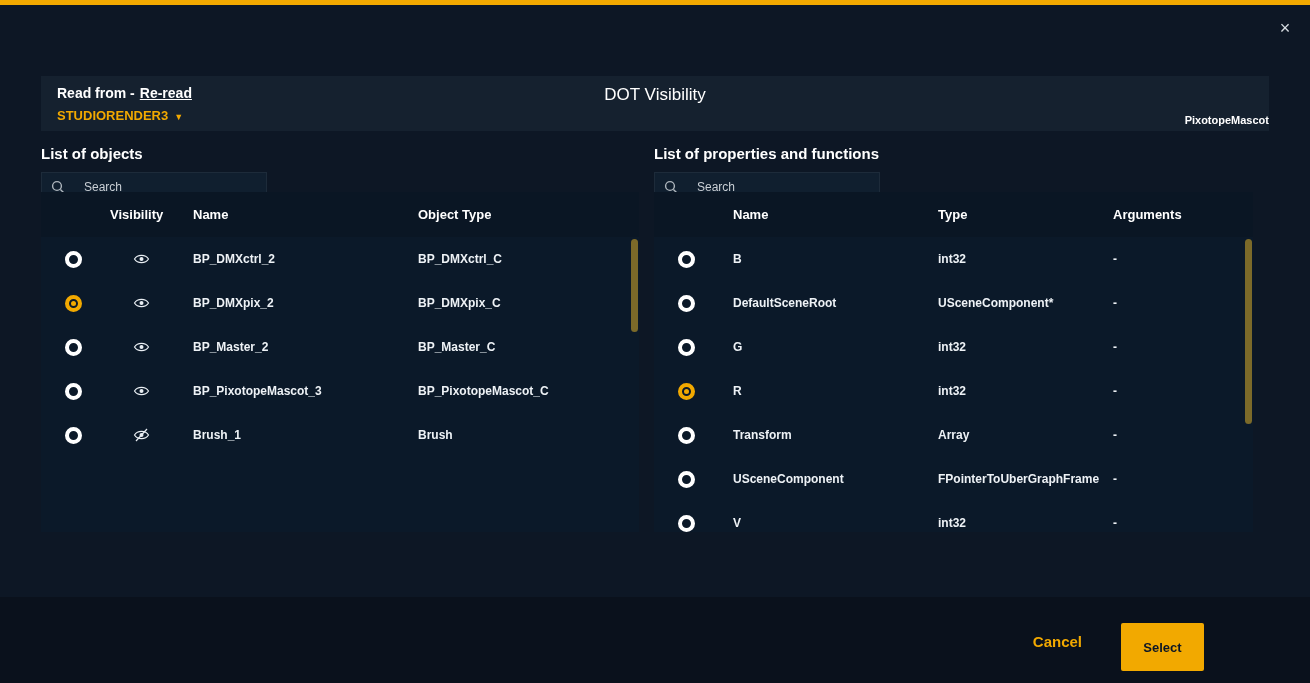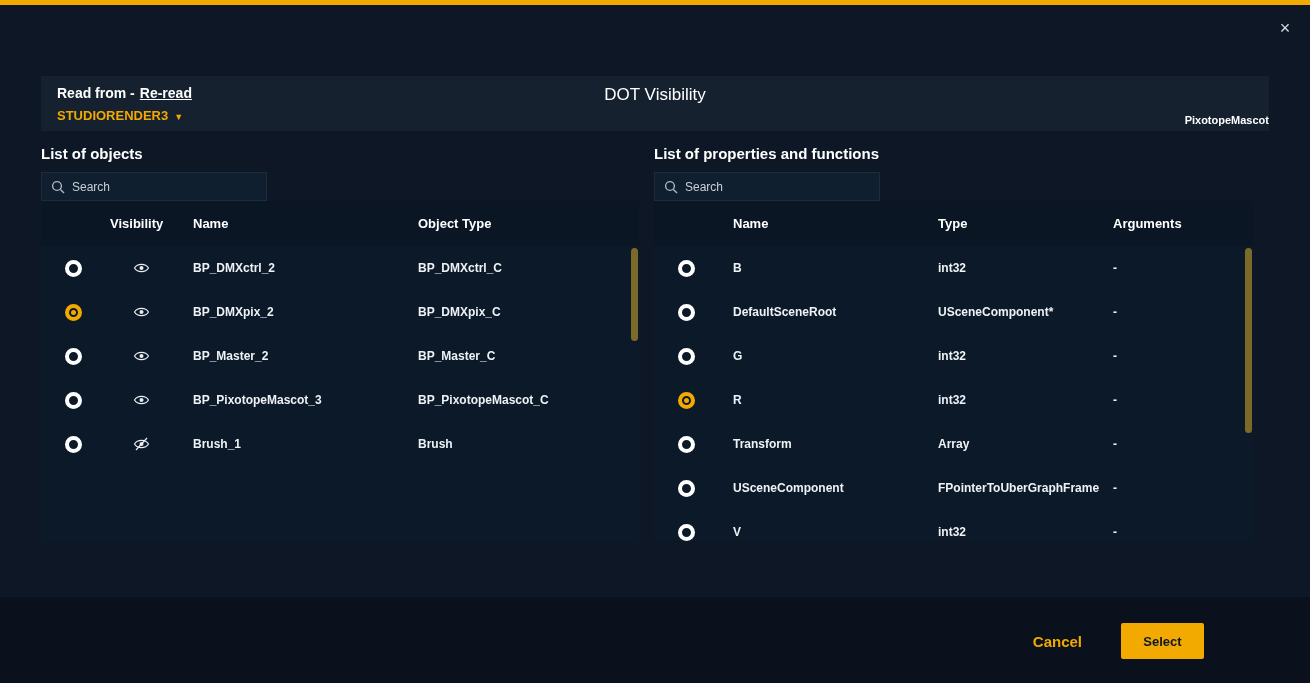--- a/index.html
+++ b/index.html
@@ -28,34 +28,34 @@
   .band-center{position:absolute;left:0;right:0;top:9px;text-align:center;pointer-events:none;}
   .band-title{font-size:17px;font-weight:400;color:#ffffff;}
   .band-subtitle{margin-top:9px;font-size:11px;font-weight:bold;color:#ffffff;text-align:right;}
   
   .panel-heading{position:absolute;top:145px;font-size:15px;font-weight:bold;color:#ffffff;}
   .ph-left{left:41px;}
   .ph-right{left:654px;}
   
   .search-box{
     position:absolute;top:172px;width:226px;height:29px;
-    background:#101f2f;border:1px solid #1d2b3a;box-sizing:border-box;
+    background:#101f2f;border:1px solid #1d2b3a;box-sizing:border-box;padding-left:12px;
   }
   .sb-left{left:41px;}
   .sb-right{left:654px;}
   .search-box svg{position:absolute;left:9px;top:7px;}
   .search-box input{
     width:100%;height:100%;background:transparent;border:none;outline:none;
     color:#e6ebf0;font-size:12px;padding:0 8px 0 30px;box-sizing:border-box;
     font-family:"Liberation Sans",sans-serif;
   }
   .search-box input::placeholder{color:#c9cfd5;opacity:1;}
   
   .table{
-    position:absolute;top:201px;height:340px;background:#0b1929;overflow:hidden;
+    position:absolute;top:192px;height:340px;background:#0b1929;overflow:hidden;
   }
   .t-left{left:41px;width:598px;}
   .t-right{left:654px;width:599px;}
   .thead,.trow{display:grid;align-items:center;}
   .t-left .thead,.t-left .trow{grid-template-columns:64px 88px 225px 1fr;}
   .t-right .thead,.t-right .trow{grid-template-columns:64px 205px 175px 1fr;}
   .thead{height:45px;font-size:13px;font-weight:bold;color:#ffffff;background:#0a1624;}
   .trow{height:44px;font-size:12px;font-weight:bold;color:#eef2f6;cursor:pointer;}
   .cell{display:block;}
   .t-left .c-vis-h{padding-left:5px;}
@@ -81,21 +81,21 @@
   .scroll-thumb{position:absolute;right:1px;width:7px;border-radius:4px;background:#7c6a29;cursor:pointer;}
   .th-left{top:47px;height:93px;}
   .th-right{top:47px;height:185px;}
   
   .footer{position:absolute;left:0;right:0;top:597px;bottom:0;background:#0a111c;}
   .cancel-btn{
     position:absolute;right:228px;top:36px;font-size:15px;font-weight:bold;
     color:#f2a900;cursor:pointer;
   }
   .select-btn{
-    position:absolute;right:106px;top:26px;width:83px;height:36px;
+    position:absolute;right:106px;top:26px;width:83px;height:48px;
     background:#f2a900;color:#0d1725;font-size:13px;font-weight:bold;
     border:none;border-radius:2px;cursor:pointer;
     display:flex;align-items:center;justify-content:center;
     font-family:"Liberation Sans",sans-serif;
   }
 </style>
 </head>
 <body>
 
 <div class="top-accent"></div>

